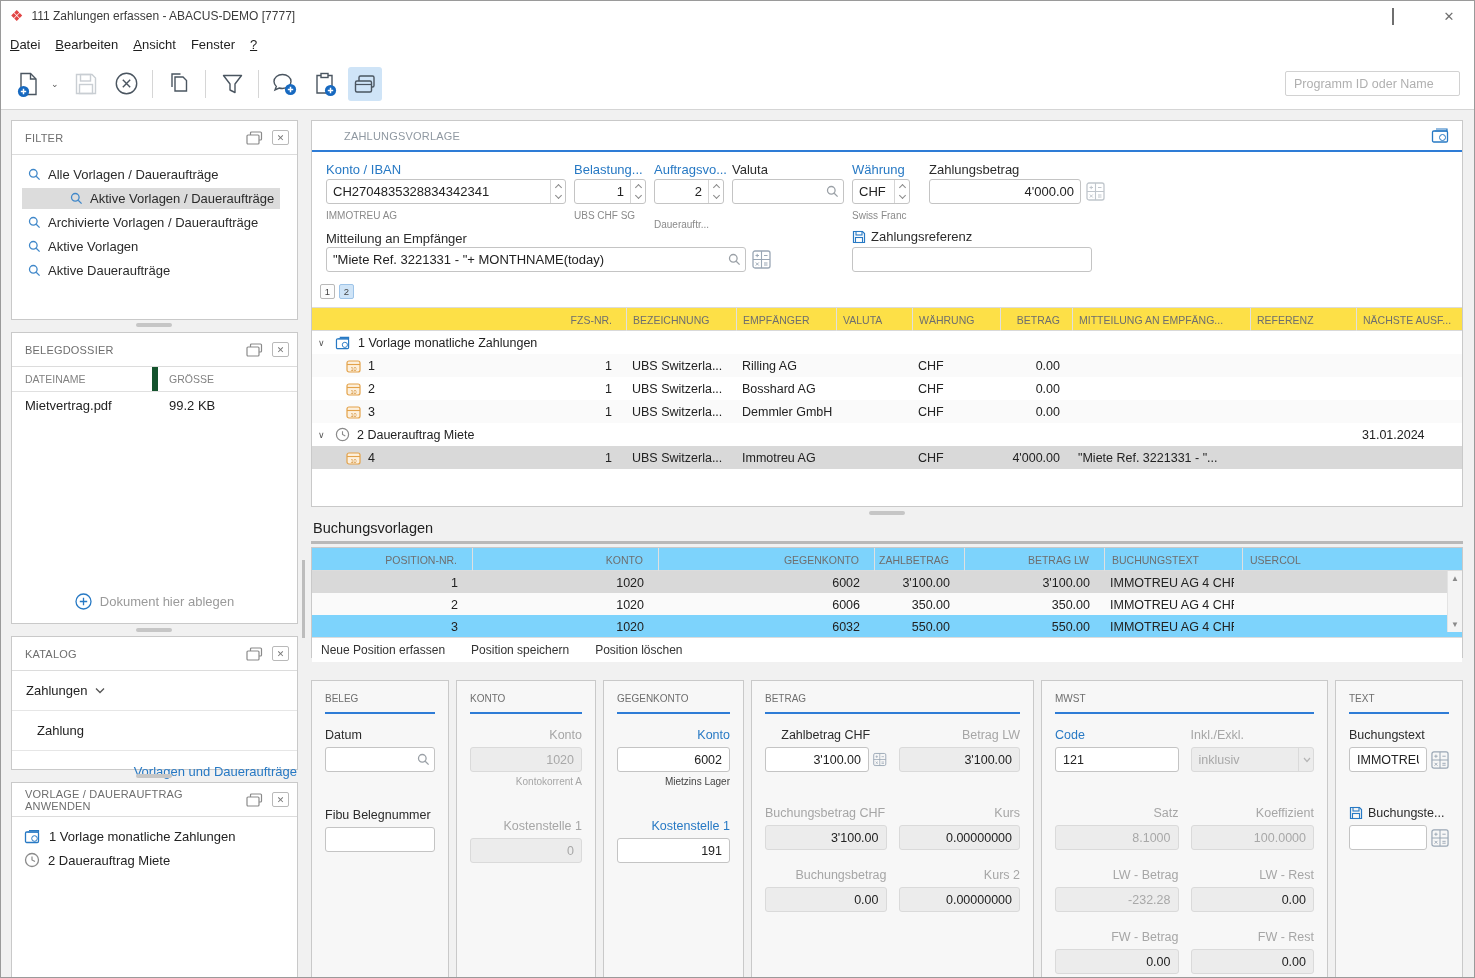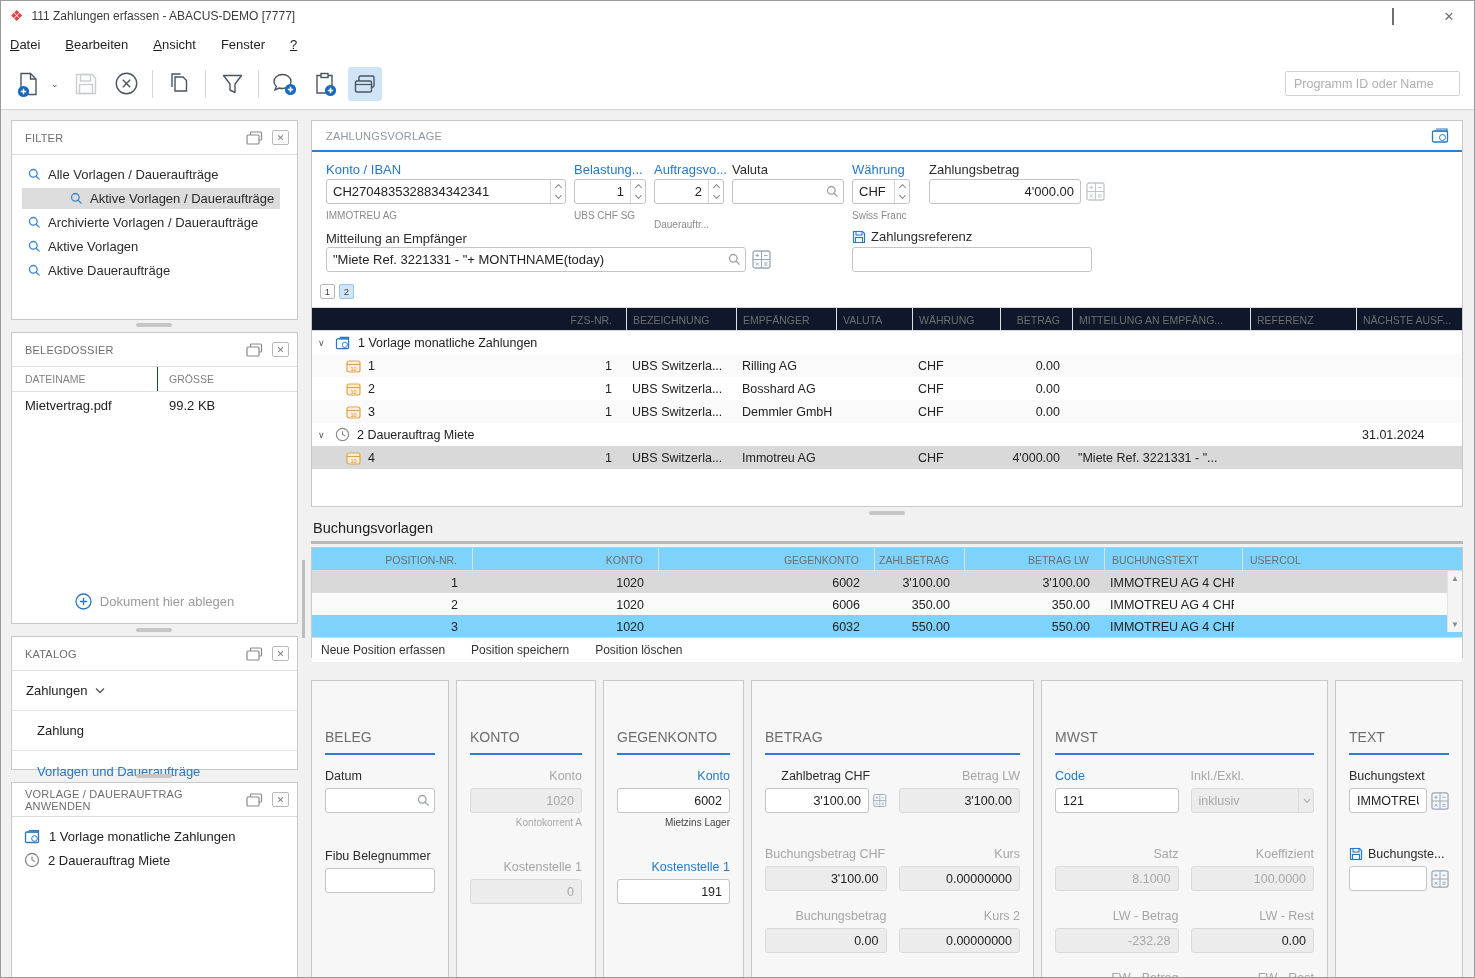--- a/index.html
+++ b/index.html
@@ -14,21 +14,21 @@
   .titlebar { position:absolute; left:0; top:0; width:100%; height:30px;
     display:flex; align-items:center; background:#fff; padding-left:9px; }
   .titlebar .logo { color:#e24545; font-size:15px; margin-right:8px; }
   .titlebar .title { font-size:12px; color:#3c3c3c; }
   .win-controls { position:absolute; right:10px; top:0; height:30px; display:flex; align-items:center; gap:42px; padding-right:8px; }
   .win-controls .wc { color:#6f6f6f; font-size:13px; width:14px; text-align:center; cursor:default; }
   .wc-max { width:11px; height:11px; border:1px solid #6f6f6f; }
   .wc-min { width:12px; height:1.5px; background:#6f6f6f; margin-top:6px; }
   
   .menubar { position:absolute; left:0; top:30px; width:100%; height:27px;
-    display:flex; align-items:center; gap:25px; padding-left:9px; background:#fff; font-size:13px; color:#1f1f1f; }
+    display:flex; align-items:center; gap:15px; padding-left:9px; background:#fff; font-size:13px; color:#1f1f1f; }
   .menubar span { cursor:default; }
   
   .toolbar { position:absolute; left:0; top:57px; width:100%; height:51px;
     display:flex; align-items:center; padding-left:10px; background:#fff; }
   .tbtn { width:34px; height:34px; display:flex; align-items:center; justify-content:center; margin-right:6px; border-radius:3px; }
   .tbtn.active { background:#cfe4f7; }
   .tbtn.disabled { opacity:1; }
   .tb-sep { width:1px; height:28px; background:#d6d6d6; margin:0 9px 0 3px; }
   .tb-chevron { width:10px; height:34px; display:flex; align-items:center; margin-right:8px; color:#555; font-size:9px; }
   .prog-search { position:absolute; right:14px; top:13px; width:175px; height:25px;
@@ -46,55 +46,55 @@
   .close-box { width:17px; height:15px; border:1px solid #b9b9b9; border-radius:2px;
     display:flex; align-items:center; justify-content:center; font-size:9px; color:#777; }
   .hsplit { position:absolute; width:36px; height:4px; background:#c6c6c6; border-radius:2px; }
   .vsplit-track { position:absolute; left:299px; top:0; width:6px; height:870px; }
   .vsplit-handle { position:absolute; left:2px; top:450px; width:2.5px; height:78px; background:#bdbdbd; }
   
   .filter-item { display:flex; align-items:center; gap:7px; margin:3px 10px; padding:3px 6px; font-size:13px; color:#2b2b2b; width:fit-content; }
   .filter-item.selected { background:#dcdcdc;padding-left:48px; }
   
   .bd-cols { display:flex; height:25px; align-items:center; border-bottom:1px solid #e0e0e0; font-size:10.5px; color:#828282; }
-  .bd-cols .c1 { width:146px; padding-left:13px; border-right:1px solid #14532d; height:100%; display:flex; align-items:center; }
+  .bd-cols .c1 { width:146px; padding-left:13px; border-right:6px solid #14532d; height:100%; display:flex; align-items:center; }
   .bd-cols .c2 { padding-left:11px; }
   .bd-row { display:flex; height:26px; align-items:center; font-size:13px; color:#222; }
   .bd-row .c1 { width:146px; padding-left:13px; }
   .bd-row .c2 { padding-left:11px; }
   .drop-hint { position:absolute; bottom:13px; left:0; width:100%; display:flex; justify-content:center; align-items:center; gap:8px; color:#9a9a9a; font-size:13px; }
   
   .kat-row { display:flex; align-items:center; height:40px; padding-left:14px; border-bottom:1px solid #e6e6e6; font-size:13px; color:#222; gap:8px; }
   .kat-sub { padding-left:25px; }
-  .kat-sub.sel { color:#2779c4; }
+  .kat-sub.sel { color:#2779c4;justify-content:flex-end; }
   
   .va-item { display:flex; align-items:center; gap:8px; padding:4px 0 4px 12px; font-size:13px; color:#222; }
   
   #zv-panel { left:310px; top:10px; width:1152px; height:387px; }
-  .zv-head { height:29px; display:flex; align-items:center; padding:0 12px 0 14px; }
+  .zv-head { height:29px; display:flex; align-items:center; padding:0 12px 0 32px; }
   .zv-head .panel-title { color:#8f98a1; }
   .zv-line { height:2px; background:#2e7cd6; }
   .f-label { position:absolute; font-size:13px; color:#2779c4; white-space:nowrap; }
   .f-label.dark { color:#2b2b2b; }
   .helper { position:absolute; font-size:10px; color:#8a8a8a; white-space:nowrap; }
   .igroup { position:absolute; height:25px; border:1px solid #c4c4c4; border-radius:3px; background:#fff; display:flex; align-items:stretch; overflow:hidden; }
   .igroup input { border:0; outline:none; flex:1; font-size:13px; color:#222; padding:0 6px; font-family:"Liberation Sans",sans-serif; min-width:0; background:transparent; }
   .igroup input.ra { text-align:right; }
   .spin { width:15px; border-left:1px solid #d5d5d5; display:flex; flex-direction:column; align-items:center; justify-content:center; gap:3px; }
   .chev { width:5px; height:5px; border-left:1px solid #8a8a8a; border-bottom:1px solid #8a8a8a; }
   .chev.up { transform:rotate(135deg); margin-top:2px; }
   .chev.dn { transform:rotate(-45deg); margin-bottom:2px; }
   .in-icon { display:flex; align-items:center; padding:0 4px; }
   .calc-icon { position:absolute; width:19px; height:19px; }
   .pager { position:absolute; display:flex; gap:4px; }
   .pg { width:15px; height:15px; border:1px solid #b9b9b9; border-radius:2px; background:#fdfdfd; font-size:9.5px; color:#444; display:flex; align-items:center; justify-content:center; }
   .pg.sel { background:#cfe4f7; border-color:#9ec4e8; }
   
   .zvtable { position:absolute; left:0px; top:186px; width:1150px; height:174px; border-top:1px solid #dcdcdc; }
-  .zvt-head { position:relative; height:23px; border-bottom:1px solid #d9d9d9; background:#0f172a; }
+  .zvt-head { position:relative; height:23px; border-bottom:1px solid #d9d9d9; background:#fde047; }
   .zvt-head .hc { position:absolute; top:0; height:23px; display:flex; align-items:center; font-size:10.5px; color:#6e6e6e; padding:0 6px; white-space:nowrap; overflow:hidden; }
   .zvt-head .hc.bl { border-left:1px solid #e0e0e0; }
   .zvt-head .hc.ra { justify-content:flex-end; }
   .trow { position:relative; height:23px; font-size:12.5px; color:#222; }
   .trow.alt { background:#fafafa; }
   .trow.selected { background:#d9d9d9; }
   .tc { position:absolute; top:0; height:23px; display:flex; align-items:center; padding:0 6px; white-space:nowrap; overflow:hidden; }
   .tc.ra { justify-content:flex-end; }
   .col-tree{left:0;width:250px;} .col-fzs{left:250px;width:56px;} .col-bez{left:314px;width:104px;}
   .col-emp{left:424px;width:96px;} .col-val{left:524px;width:70px;} .col-wae{left:600px;width:88px;}
@@ -116,21 +116,21 @@
   .brow { position:relative; height:22px; font-size:12.5px; color:#222; }
   .brow.selected { background:#d9d9d9; }
   .brow.alt { background:#fafafa; }
   .bc-pos{left:0;width:152px;} .bc-konto{left:160px;width:178px;} .bc-geg{left:346px;width:208px;}
   .bc-zahl{left:562px;width:82px;} .bc-lw{left:652px;width:132px;} .bc-text{left:792px;width:130px;} .bc-user{left:930px;width:200px;}
   .buch-actions { display:flex; align-items:center; gap:26px; height:25px; padding-left:9px; font-size:12px; color:#333; border-top:1px solid #dcdcdc; background:#fff; }
   .scrollbar { position:absolute; right:0; top:23px; bottom:25px; width:15px; background:#f4f4f4; border-left:1px solid #e3e3e3; display:flex; flex-direction:column; justify-content:space-between; align-items:center; }
   .sb-arrow { font-size:8px; color:#8a8a8a; padding:3px 0; }
   
   .dpanel { position:absolute; top:570px; height:310px; background:#f7f7f7; border:1px solid #c9c9c9; padding:12px 13px 0 13px; }
-  .dpanel .dtitle { font-size:14px; color:#6e6e6e;margin-top:36px; }
+  .dpanel .dtitle { font-size:10px; color:#6e6e6e; }
   .dpanel .dline { height:2px; background:#2e7cd6; margin-top:8px; margin-bottom:14px; }
   .dlabel { font-size:12.5px; color:#2b2b2b; margin-bottom:5px; }
   .dlabel.blue { color:#2779c4; }
   .dlabel.grey { color:#a6a6a6; }
   .dlabel.ra { text-align:right; }
   .dinput { width:100%; height:25px; border:1px solid #c4c4c4; border-radius:3px; background:#fff;
     font-size:12.5px; color:#222; padding:0 7px; font-family:"Liberation Sans",sans-serif; outline:none; }
   .dinput.ra { text-align:right; }
   .dinput.dis { background:#ececec; border-color:#dadada; color:#a8a8a8; }
   .dinput.dis.darkval { color:#222; }

